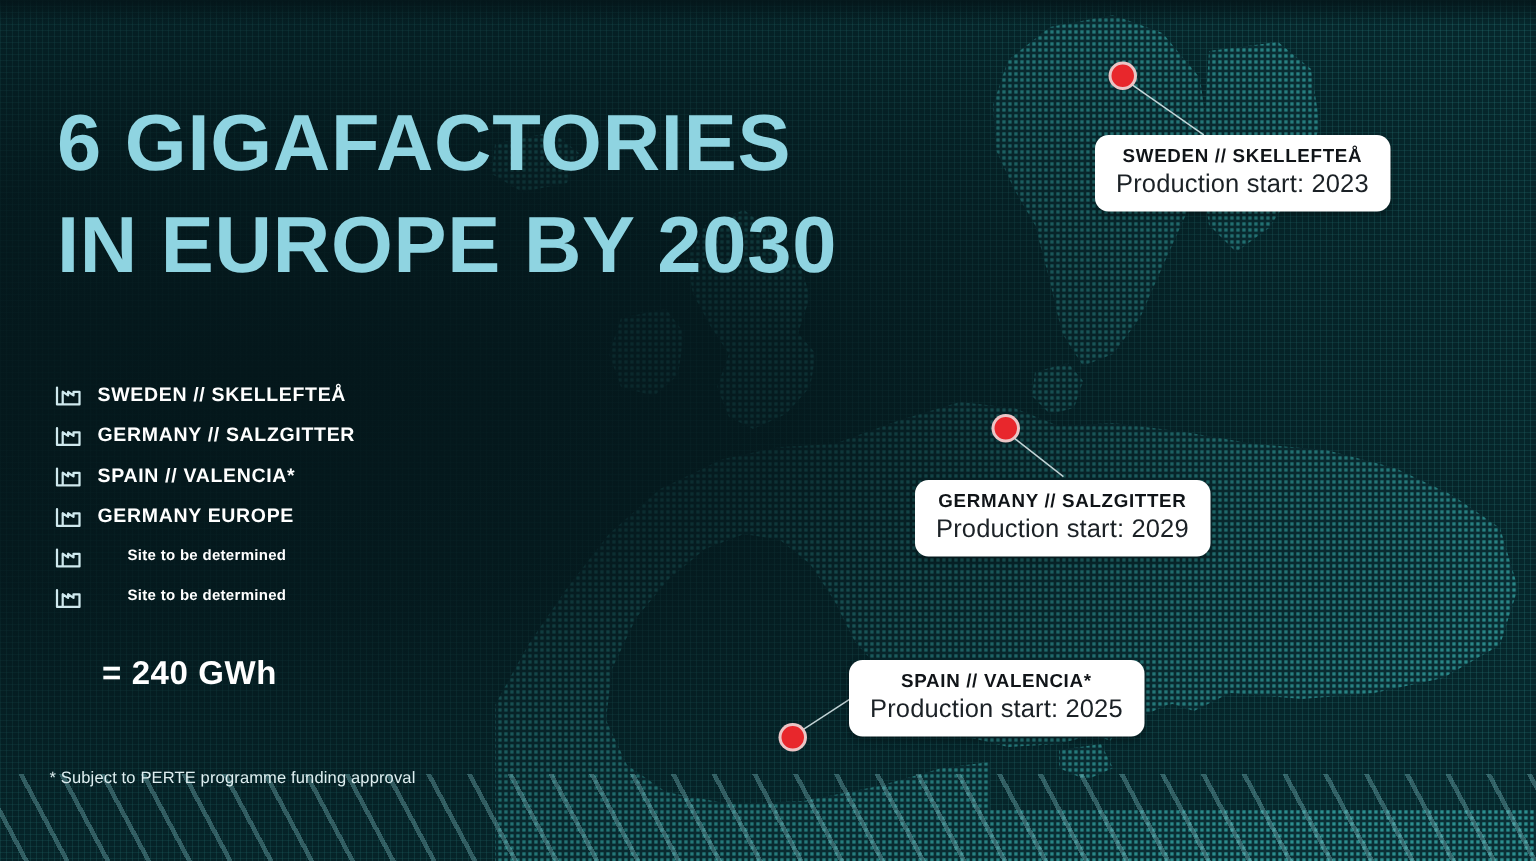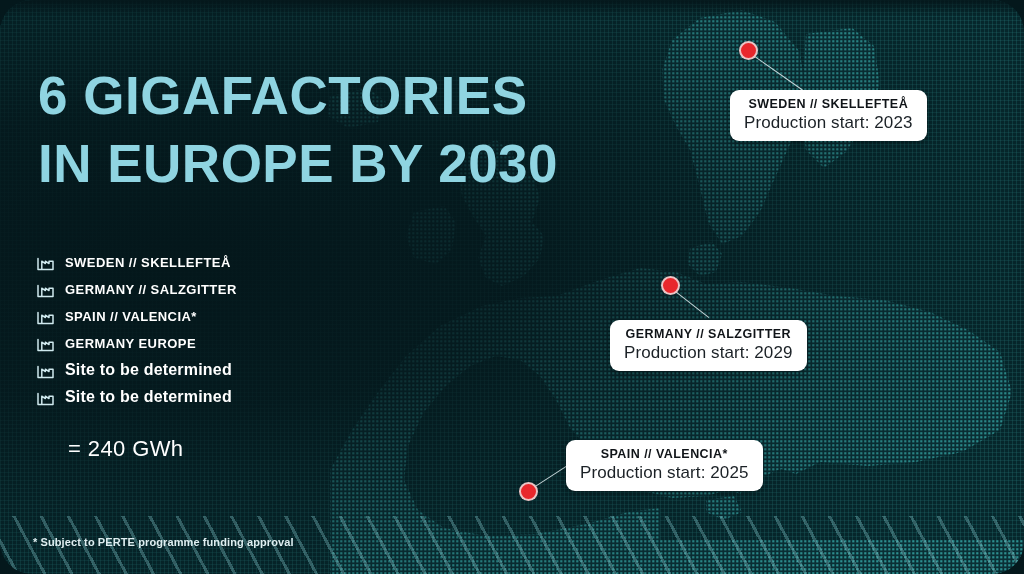--- a/index.html
+++ b/index.html
@@ -8,21 +8,20 @@
     padding: 0;
     background: #04181c;
   }
   #slide {
     position: relative;
     width: 1024px;
     height: 574px;
     overflow: hidden;
     background: #06272c;
     font-family: "Liberation Sans", sans-serif;
-    border-radius: 32px;
     -webkit-font-smoothing: antialiased;
   }
 
   
   .map-layer {
     position: absolute;
     inset: 0;
     pointer-events: none;
   }
   
@@ -98,42 +97,43 @@
     margin-right: 10px;
     display: block;
   }
   .site-label {
     color: #ffffff;
     font-size: 13px;
     font-weight: 700;
     letter-spacing: 0.45px;
   }
   .site-row.tbd .site-label {
-    font-size: 16px;
+    font-size: 10px;
     letter-spacing: 0.2px;
+    margin-left: 20px;
   }
 
   .capacity {
     position: absolute;
     left: 68px;
     top: 436px;
     z-index: 6;
     color: #ffffff;
     font-size: 22px;
-    font-weight: 400;
+    font-weight: 700;
     letter-spacing: 0.4px;
   }
   .footnote {
     position: absolute;
     left: 33px;
-    top: 536px;
+    top: 513px;
     z-index: 7;
     color: #dfeff1;
     font-size: 11px;
-    font-weight: 700;
+    font-weight: 400;
     letter-spacing: 0.1px;
   }
 
   
   .marker {
     position: absolute;
     width: 19px;
     height: 19px;
     margin-left: -9.5px;
     margin-top: -9.5px;

